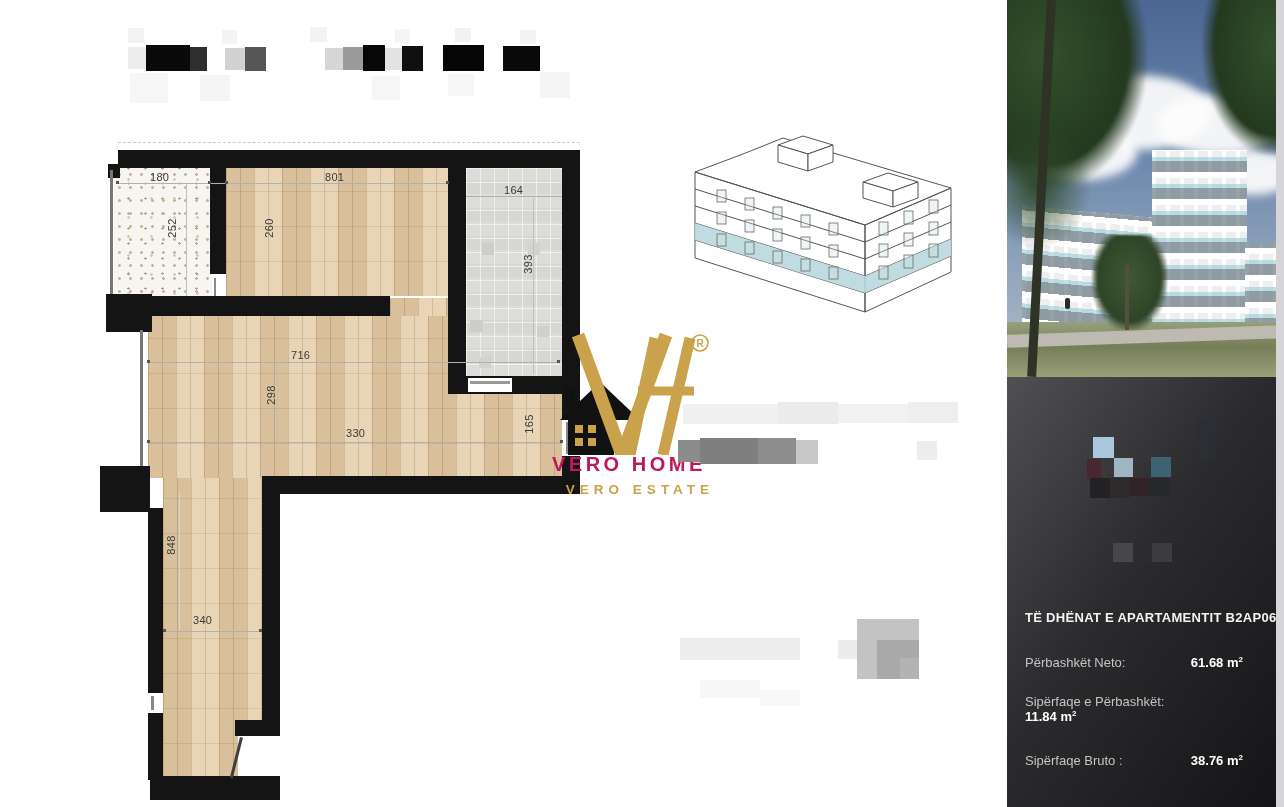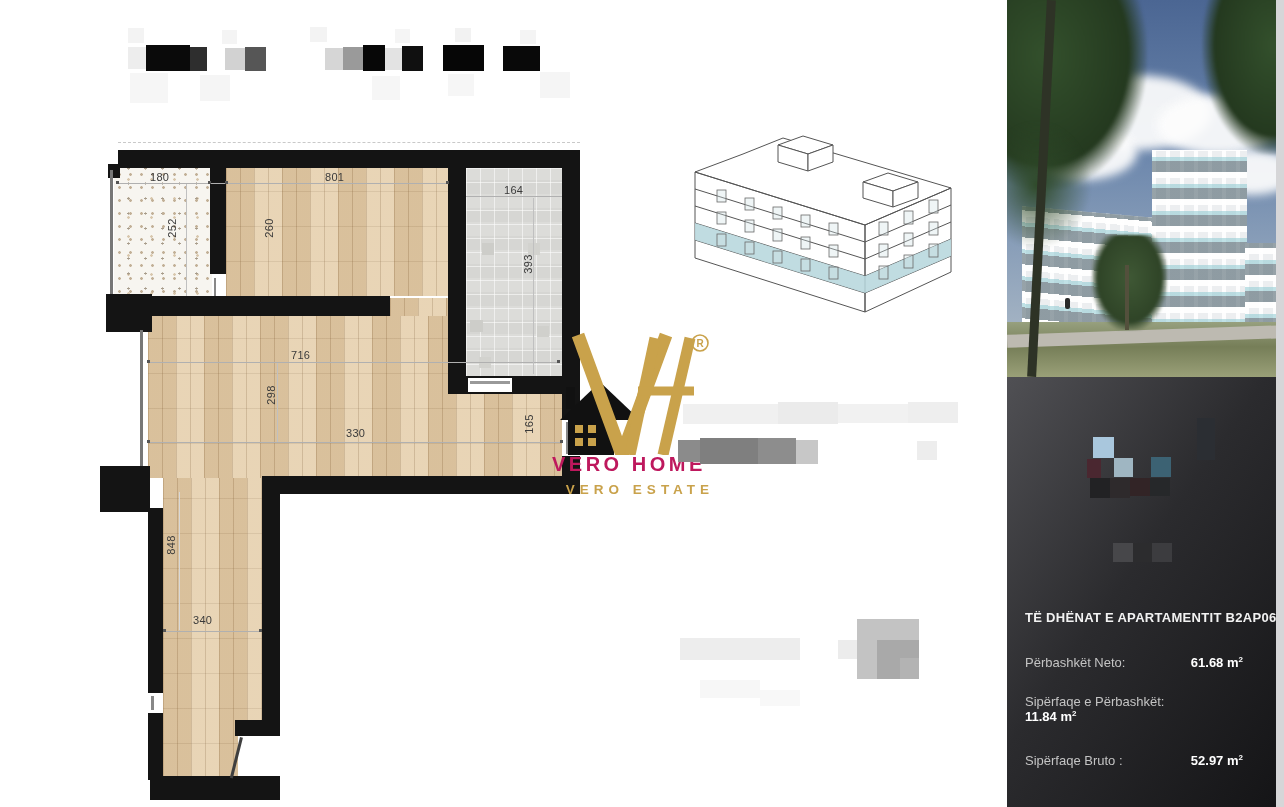--- a/index.html
+++ b/index.html
@@ -290,21 +290,21 @@
       <div class="info-row" style="top:278px;">
         <span class="info-label">Përbashkët Neto:</span>
         <span class="info-value"><span>61.68</span>&nbsp;<span>m</span><sup>2</sup></span>
       </div>
       <div class="info-row" style="top:317px;flex-direction:column;">
         <span class="info-label">Sipërfaqe e Përbashkët:</span>
         <span class="info-value"><span>11.84</span>&nbsp;<span>m</span><sup>2</sup></span>
       </div>
       <div class="info-row" style="top:352px;margin-top:24px;">
         <span class="info-label">Sipërfaqe Bruto :</span>
-        <span class="info-value"><span>52.97</span>&nbsp;<span>m</span><sup>2</sup></span>
+        <span class="info-value"><span>38.76</span>&nbsp;<span>m</span><sup>2</sup></span>
       </div>
     </div>
 
     <div class="layer">
         <div class="rx" style="left: 1197px; top: 418px; width: 18px; height: 42px; background: rgb(43, 46, 51);"></div>
         <div class="rx" style="left: 1093px; top: 437px; width: 21px; height: 21px; background: rgb(169, 199, 221);"></div>
         <div class="rx" style="left: 1087px; top: 459px; width: 14px; height: 19px; background: rgb(74, 39, 48);"></div>
         <div class="rx" style="left: 1114px; top: 458px; width: 19px; height: 19px; background: rgb(159, 182, 194);"></div>
         <div class="rx" style="left: 1151px; top: 457px; width: 20px; height: 20px; background: rgb(60, 98, 115);"></div>
         <div class="rx" style="left: 1090px; top: 478px; width: 20px; height: 20px; background: rgb(34, 34, 36);"></div>

